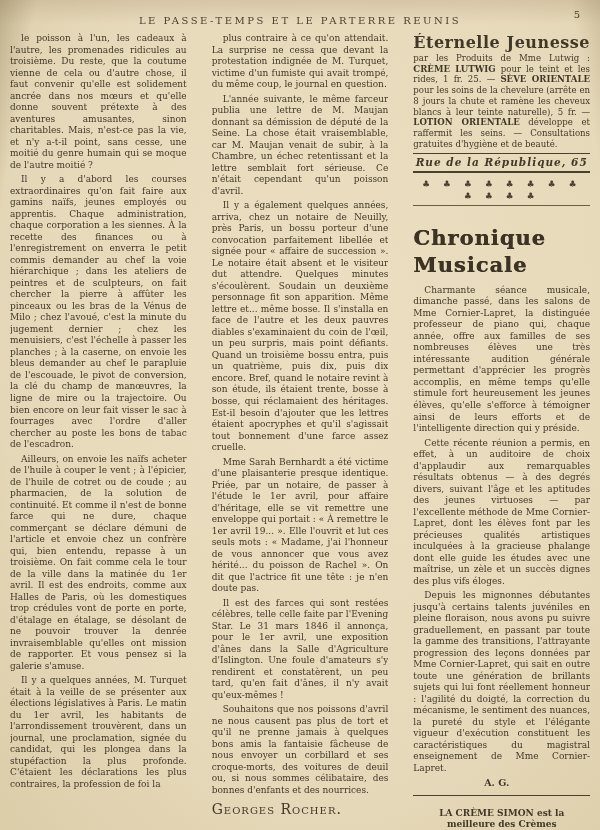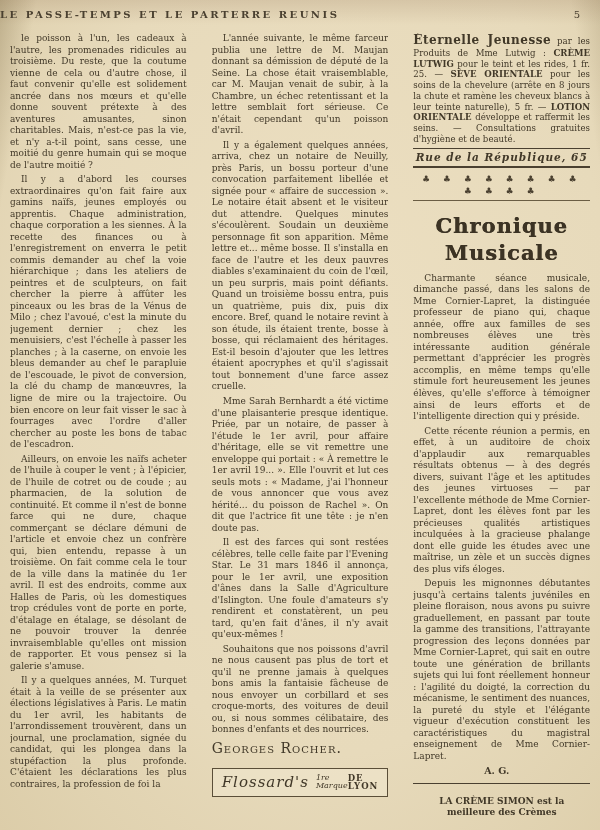--- a/index.html
+++ b/index.html
@@ -12,22 +12,22 @@
   .page{
     position:relative;width:600px;height:830px;overflow:hidden;
     color:#413828;
     background:
       linear-gradient(100deg, rgba(110,92,55,0.30) 0%, rgba(110,92,55,0.0) 5%),
       linear-gradient(180deg, rgba(150,120,90,0.22) 0%, rgba(150,120,90,0.0) 3%),
       linear-gradient(260deg, rgba(110,92,55,0.18) 0%, rgba(110,92,55,0.0) 4%),
       radial-gradient(ellipse at 55% 40%, #ecdfc1 0%, #e7dabb 60%, #dccda9 100%);
   }
   .masthead{
-    position:absolute;top:9px;left:0;width:100%;
-    font-size:10px;letter-spacing:2.5px;color:#4a4030;font-weight:bold;
+    position:absolute;top:15px;left:0;width:100%;text-align:center;
+    font-size:10px;letter-spacing:2.5px;color:#4a4030;font-weight:normal;
   }
   .pagenum{position:absolute;top:9px;right:20px;font-size:10px;color:#4a4030;}
   .cols{
     position:absolute;top:33px;left:10px;right:10px;bottom:2px;
     display:flex;gap:25px;
   }
   .col{
     flex:1;min-width:0;overflow:hidden;
     font-size:9px;line-height:1.28;text-align:justify;
     hyphens:auto;
@@ -43,34 +43,34 @@
     background:rgba(255,250,235,0.25);
   }
   .hat-ad .script{font-style:italic;font-weight:normal;font-size:15px;letter-spacing:1px;}
   .hat-ad .stack{display:flex;align-items:center;line-height:1.05;}
   .hat-ad .stack .l1{font-size:8px;font-style:italic;}
   .hat-ad .stack .l2{font-size:8.5px;font-weight:bold;letter-spacing:1px;}
   .hat-ico{width:22px;height:17px;}
 
   
   .beauty-ad{font-size:8.6px;line-height:1.25;text-align:justify;}
-  .beauty-ad .ad-title{font-size:12px;font-weight:bold;letter-spacing:0.5px;}
+  .beauty-ad .ad-title{font-size:16px;font-weight:bold;letter-spacing:0.5px;}
   .beauty-ad b{font-weight:bold;}
   .ad-address{
     margin-top:2px;border-top:1px solid #4a4030;border-bottom:2px solid #4a4030;
     text-align:center;font-weight:bold;font-style:italic;font-size:10.5px;
     padding:2px 0;letter-spacing:1px;
   }
   .ornaments{
     margin:6px 0 0;text-align:center;font-size:9px;letter-spacing:5px;
     color:#4a4030;border-bottom:1px solid #6a5d44;padding-bottom:3px;
     font-family:"DejaVu Sans",sans-serif;
   }
   .chronique-title{
-    text-align:center;font-size:21px;font-weight:bold;margin:12px 0 6px;
+    text-align:left;font-size:21px;font-weight:bold;margin:19px 0 6px;
     letter-spacing:1px;color:#3c3324;
     text-shadow:0.4px 0 0 #3c3324;
   }
   .simon-banner{
     border-top:1px solid #4a4030;border-bottom:1px solid #4a4030;
     text-align:center;font-size:9px;padding:12px 1px;margin:5px 0 6px;
     font-weight:bold;
   }
   .nice-head{
     width:70%;margin:4px auto 6px;text-align:center;
@@ -89,20 +89,21 @@
   <div class="cols">
 
     <div class="col">
       <p>le poisson à l'un, les cadeaux à l'autre, les promenades ridicules au troisième. Du reste, que la coutume vienne de cela ou d'autre chose, il faut convenir qu'elle est solidement ancrée dans nos mœurs et qu'elle donne souvent prétexte à des aventures amusantes, sinon charitables. Mais, n'est-ce pas la vie, et n'y a-t-il point, sans cesse, une moitié du genre humain qui se moque de l'autre moitié ?</p>
       <p>Il y a d'abord les courses extraordinaires qu'on fait faire aux gamins naïfs, jeunes employés ou apprentis. Chaque administration, chaque corporation a les siennes. À la recette des finances ou à l'enregistrement on enverra le petit commis demander au chef la voie hiérarchique ; dans les ateliers de peintres et de sculpteurs, on fait chercher la pierre à affûter les pinceaux ou les bras de la Vénus de Milo ; chez l'avoué, c'est la minute du jugement dernier ; chez les menuisiers, c'est l'échelle à passer les planches ; à la caserne, on envoie les bleus demander au chef le parapluie de l'escouade, le pivot de conversion, la clé du champ de manœuvres, la ligne de mire ou la trajectoire. Ou bien encore on leur fait visser le sac à fourrages avec l'ordre d'aller chercher au poste les bons de tabac de l'escadron.</p>
       <p>Ailleurs, on envoie les naïfs acheter de l'huile à couper le vent ; à l'épicier, de l'huile de cotret ou de coude ; au pharmacien, de la solution de continuité. Et comme il n'est de bonne farce qui ne dure, chaque commerçant se déclare démuni de l'article et envoie chez un confrère qui, bien entendu, repasse à un troisième. On fait comme cela le tour de la ville dans la matinée du 1er avril. Il est des endroits, comme aux Halles de Paris, où les domestiques trop crédules vont de porte en porte, d'étalage en étalage, se désolant de ne pouvoir trouver la denrée invraisemblable qu'elles ont mission de rapporter. Et vous pensez si la galerie s'amuse.</p>
       <p>Il y a quelques années, M. Turquet était à la veille de se présenter aux élections législatives à Paris. Le matin du 1er avril, les habitants de l'arrondissement trouvèrent, dans un journal, une proclamation, signée du candidat, qui les plongea dans la stupéfaction la plus profonde. C'étaient les déclarations les plus contraires, la profession de foi la</p>
     </div>
 
     <div class="col">
+      <p>plus contraire à ce qu'on attendait. La surprise ne cessa que devant la protestation indignée de M. Turquet, victime d'un fumiste qui avait trompé, du même coup, le journal en question.</p>
       <p>L'année suivante, le même farceur publia une lettre de M. Maujan donnant sa démission de député de la Seine. La chose était vraisemblable, car M. Maujan venait de subir, à la Chambre, un échec retentissant et la lettre semblait fort sérieuse. Ce n'était cependant qu'un poisson d'avril.</p>
       <p>Il y a également quelques années, arriva, chez un notaire de Neuilly, près Paris, un bossu porteur d'une convocation parfaitement libellée et signée pour « affaire de succession ». Le notaire était absent et le visiteur dut attendre. Quelques minutes s'écoulèrent. Soudain un deuxième personnage fit son apparition. Même lettre et... même bosse. Il s'installa en face de l'autre et les deux pauvres diables s'examinaient du coin de l'œil, un peu surpris, mais point défiants. Quand un troisième bossu entra, puis un quatrième, puis dix, puis dix encore. Bref, quand le notaire revint à son étude, ils étaient trente, bosse à bosse, qui réclamaient des héritages. Est-il besoin d'ajouter que les lettres étaient apocryphes et qu'il s'agissait tout bonnement d'une farce assez cruelle.</p>
       <p>Mme Sarah Bernhardt a été victime d'une plaisanterie presque identique. Priée, par un notaire, de passer à l'étude le 1er avril, pour affaire d'héritage, elle se vit remettre une enveloppe qui portait : « À remettre le 1er avril 19... ». Elle l'ouvrit et lut ces seuls mots : « Madame, j'ai l'honneur de vous annoncer que vous avez hérité... du poisson de Rachel ». On dit que l'actrice fit une tête : je n'en doute pas.</p>
       <p>Il est des farces qui sont restées célèbres, telle celle faite par l'Evening Star. Le 31 mars 1846 il annonça, pour le 1er avril, une exposition d'ânes dans la Salle d'Agriculture d'Islington. Une foule d'amateurs s'y rendirent et constatèrent, un peu tard, qu'en fait d'ânes, il n'y avait qu'eux-mêmes !</p>
       <p>Souhaitons que nos poissons d'avril ne nous causent pas plus de tort et qu'il ne prenne jamais à quelques bons amis la fantaisie fâcheuse de nous envoyer un corbillard et ses croque-morts, des voitures de deuil ou, si nous sommes célibataire, des bonnes d'enfants et des nourrices.</p>
       <div class="sig">Georges Rocher.</div>
 
       <div class="hat-ad">
         <svg class="hat-ico" viewBox="0 0 24 18">
           <rect x="7" y="1" width="10" height="11" fill="#3a3226"></rect>

